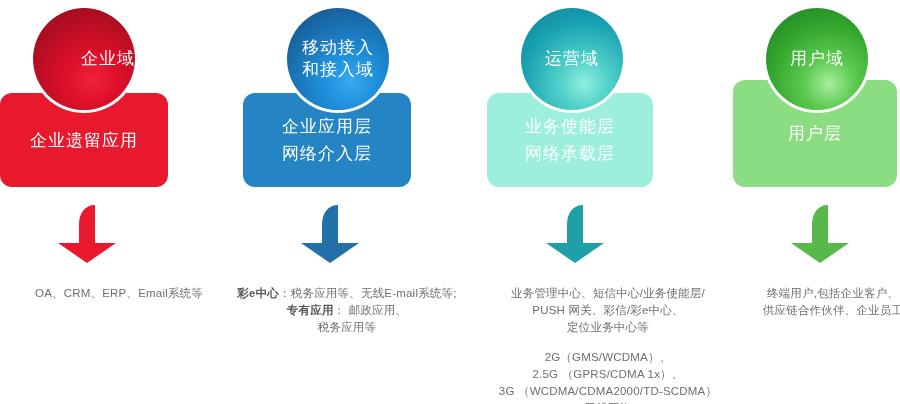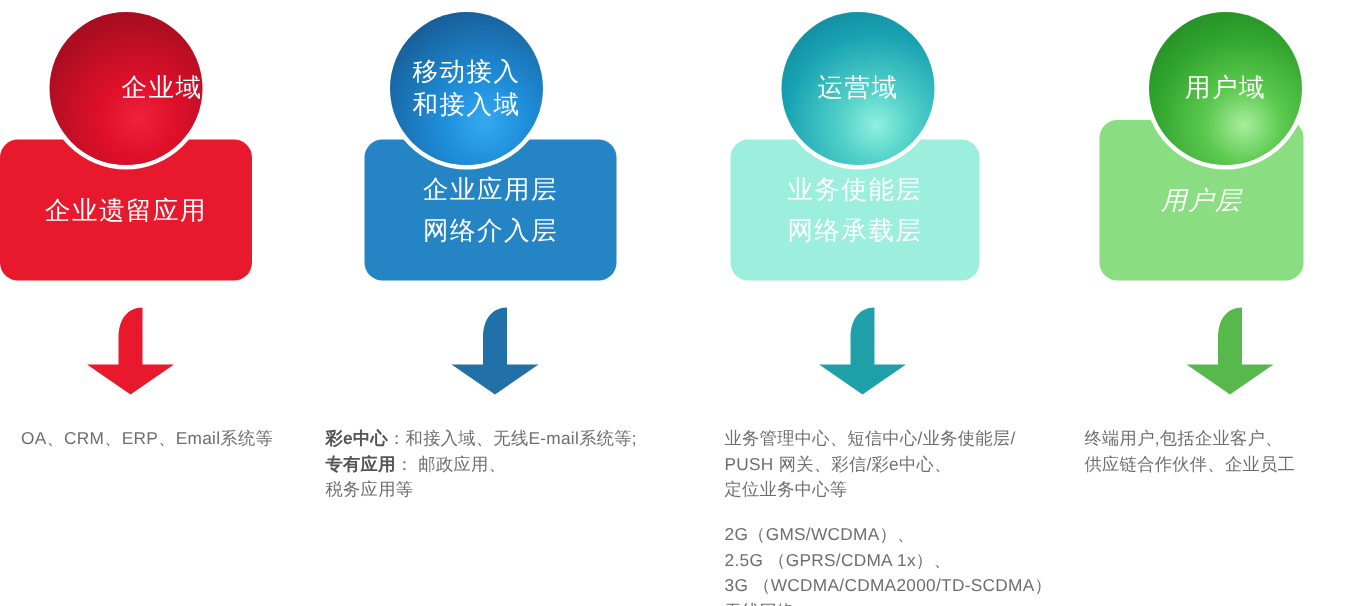--- a/index.html
+++ b/index.html
@@ -80,20 +80,21 @@
     line-height: 17px;
     letter-spacing: 0.2px;
   }
   .caption .bold {
     font-weight: bold;
     color: #555555;
   }
   .caption p {
     margin: 0;
     white-space: nowrap;
+    text-align: center;
   }
   .caption .gap {
     height: 13px;
   }
 </style>
 </head>
 <body>
 
 <div class="stage">
 
@@ -117,32 +118,32 @@
     </div>
   </div>
 
   <div class="column" style="left:225px; width:225px;">
 
     <div class="layer-box" style="left:18px; top:93px; width:168px; height:94px; background:#2585C4;">
       <span class="layer-line">企业应用层</span>
       <span class="layer-line">网络介入层</span>
     </div>
 
-    <div class="bubble" style="left:35px; top:8px; width:102px; height:102px;
+    <div class="bubble" style="left:62px; top:8px; width:102px; height:102px;
                 background: radial-gradient(circle at 62% 72%, #36A9F0 0%, #1F8FDC 28%, #1A6FAE 62%, #14497F 100%); font-family: Liberation Serif, serif;">
       <span class="bubble-line">移动接入</span>
       <span class="bubble-line">和接入域</span>
     </div>
 
     <svg class="arrow" style="left:70px; top:203px;" width="70" height="62" viewBox="0 0 70 62">
       <path d="M43 2 L43 40 L64 40 L35 60 L6 40 L27 40 L27 22 C27 10 33 2 43 2 Z" fill="#2171A8"></path>
     </svg>
 
     <div class="caption" style="left:-8px; top:285px; width:260px;">
-      <p><span class="bold">彩e中心</span><span>：和接入域、无线E-mail系统等;</span></p>
+      <p><span class="bold">彩e中心</span><span>：税务应用等、无线E-mail系统等;</span></p>
       <p><span class="bold">专有应用</span><span>： 邮政应用、</span></p>
       <p><span>税务应用等</span></p>
     </div>
   </div>
 
   <div class="column" style="left:450px; width:225px;">
 
     <div class="layer-box" style="left:37px; top:93px; width:166px; height:94px; background:#9CEFDC;">
       <span class="layer-line">业务使能层</span>
       <span class="layer-line">网络承载层</span>
@@ -164,21 +165,21 @@
       <div class="gap"></div>
       <p><span>2G（GMS/WCDMA）、</span></p>
       <p><span>2.5G （GPRS/CDMA 1x）、</span></p>
       <p><span>3G （WCDMA/CDMA2000/TD-SCDMA）</span></p>
       <p><span>无线网络</span></p>
     </div>
   </div>
 
   <div class="column" style="left:675px; width:225px;">
 
-    <div class="layer-box" style="left:58px; top:80px; width:136px; height:107px; background:#8BDD82;font-style:italic;">
+    <div class="layer-box" style="left:58px; top:80px; width:164px; height:107px; background:#8BDD82;">
       <span class="layer-line">用户层</span>
     </div>
 
     <div class="bubble" style="left:91px; top:8px; width:102px; height:102px;
                 background: radial-gradient(circle at 62% 74%, #A8EE9E 0%, #5CC94F 26%, #2FA32C 62%, #1E7D22 100%);">
       <span class="bubble-line">用户域</span>
     </div>
 
     <svg class="arrow" style="left:110px; top:203px;" width="70" height="62" viewBox="0 0 70 62">
       <path d="M43 2 L43 40 L64 40 L35 60 L6 40 L27 40 L27 22 C27 10 33 2 43 2 Z" fill="#57B94B"></path>

